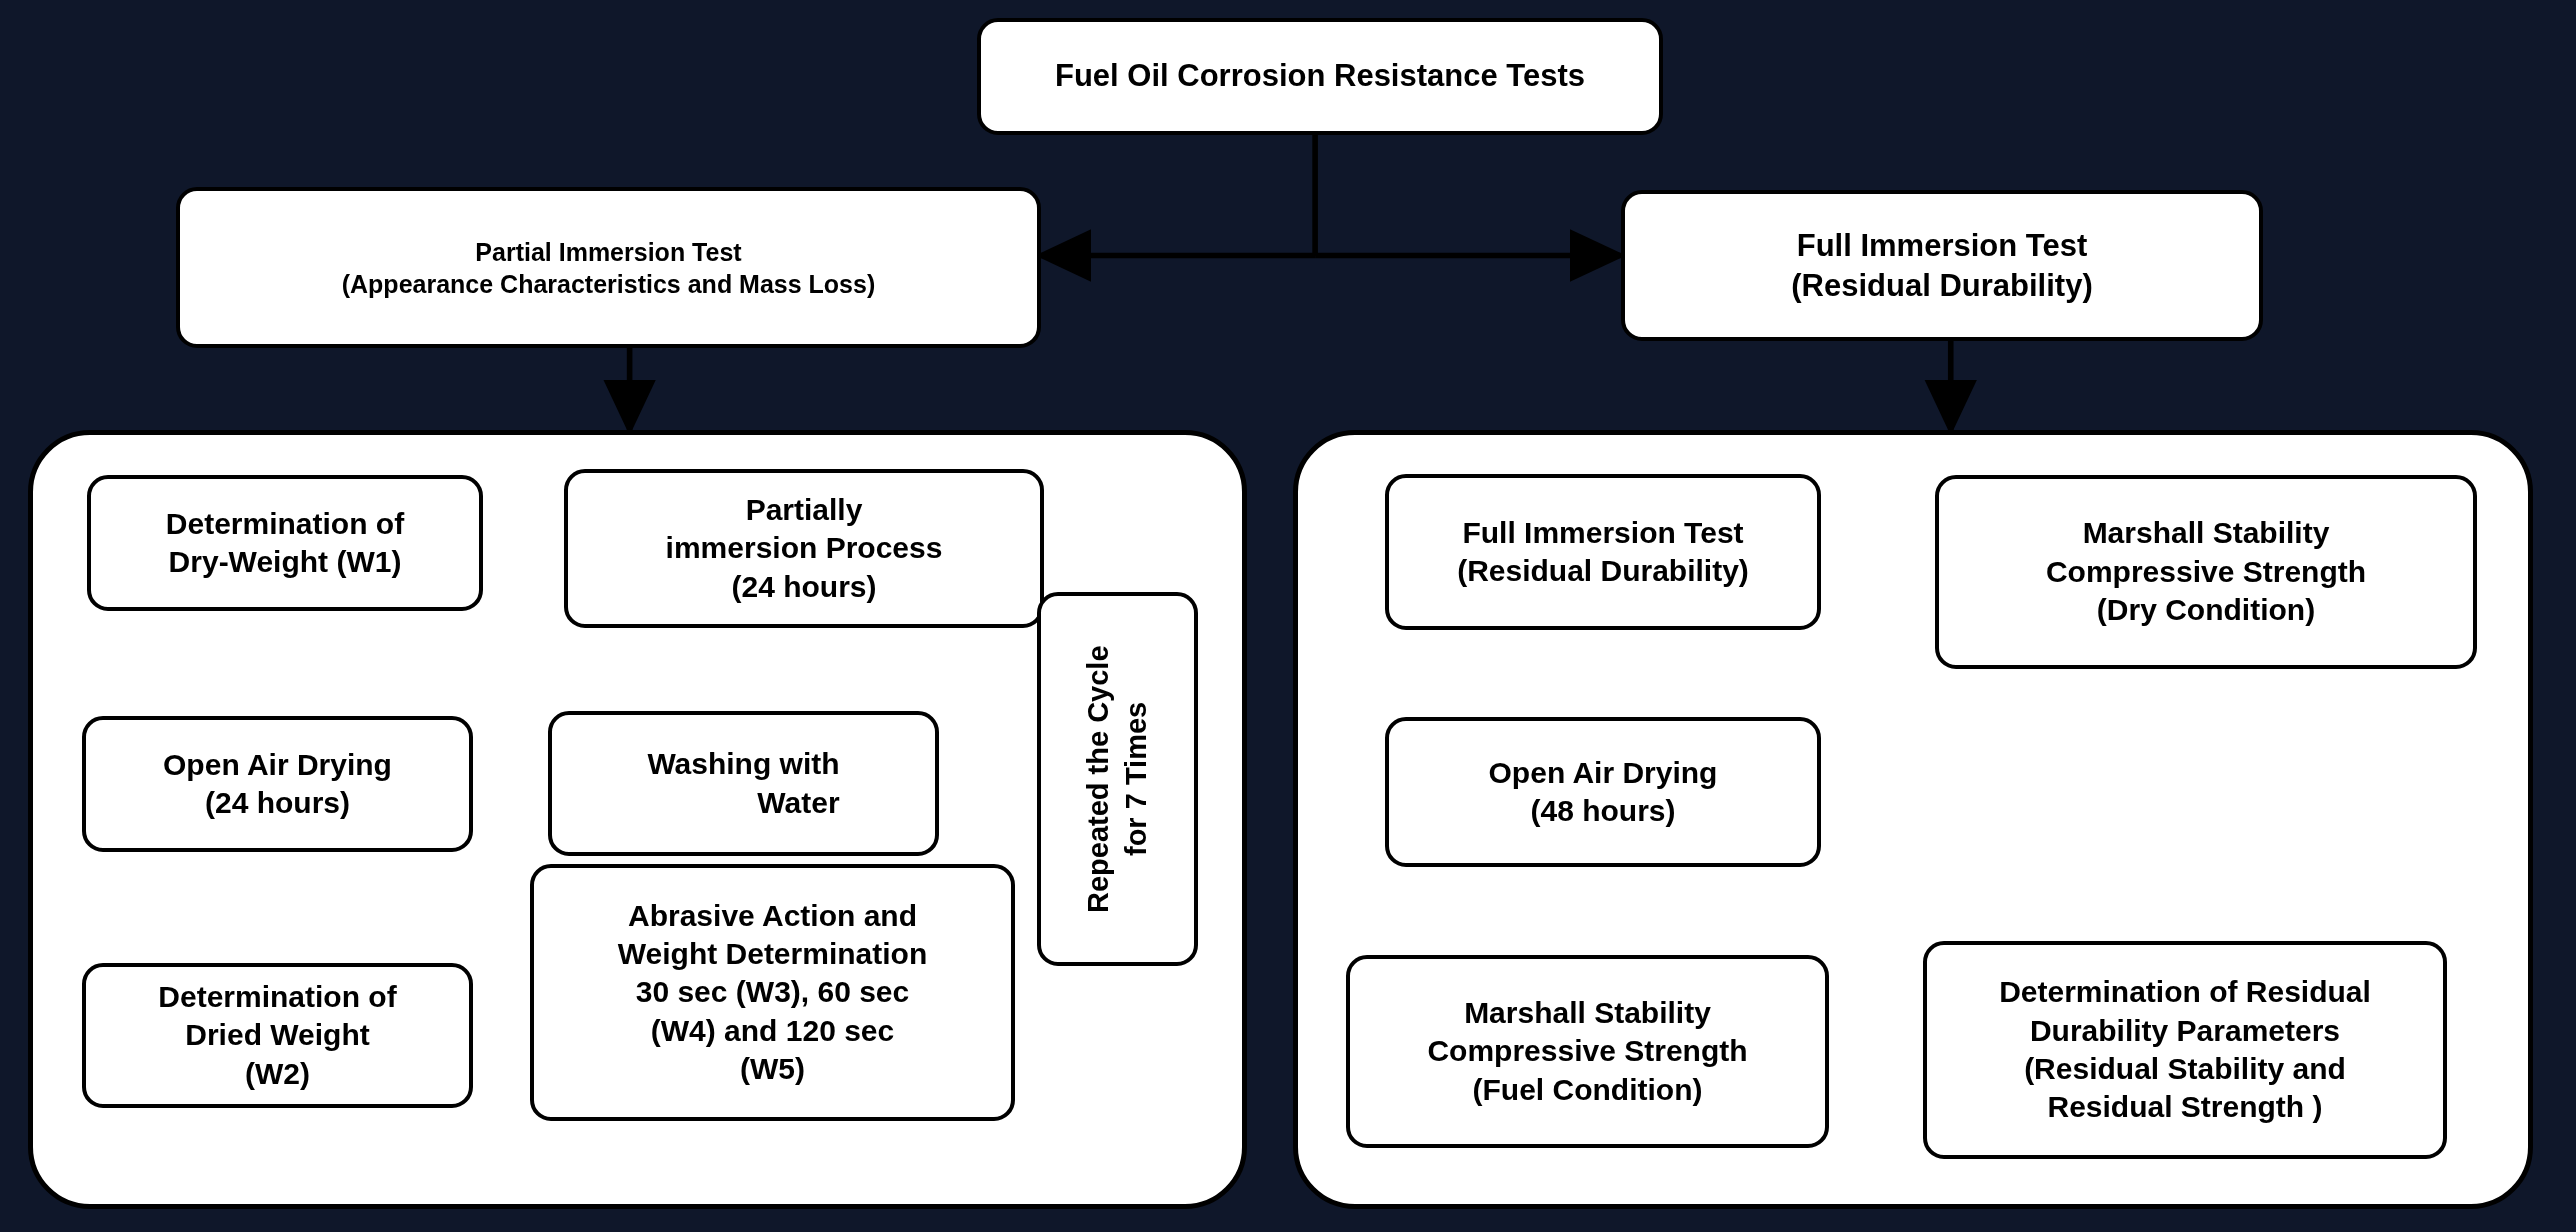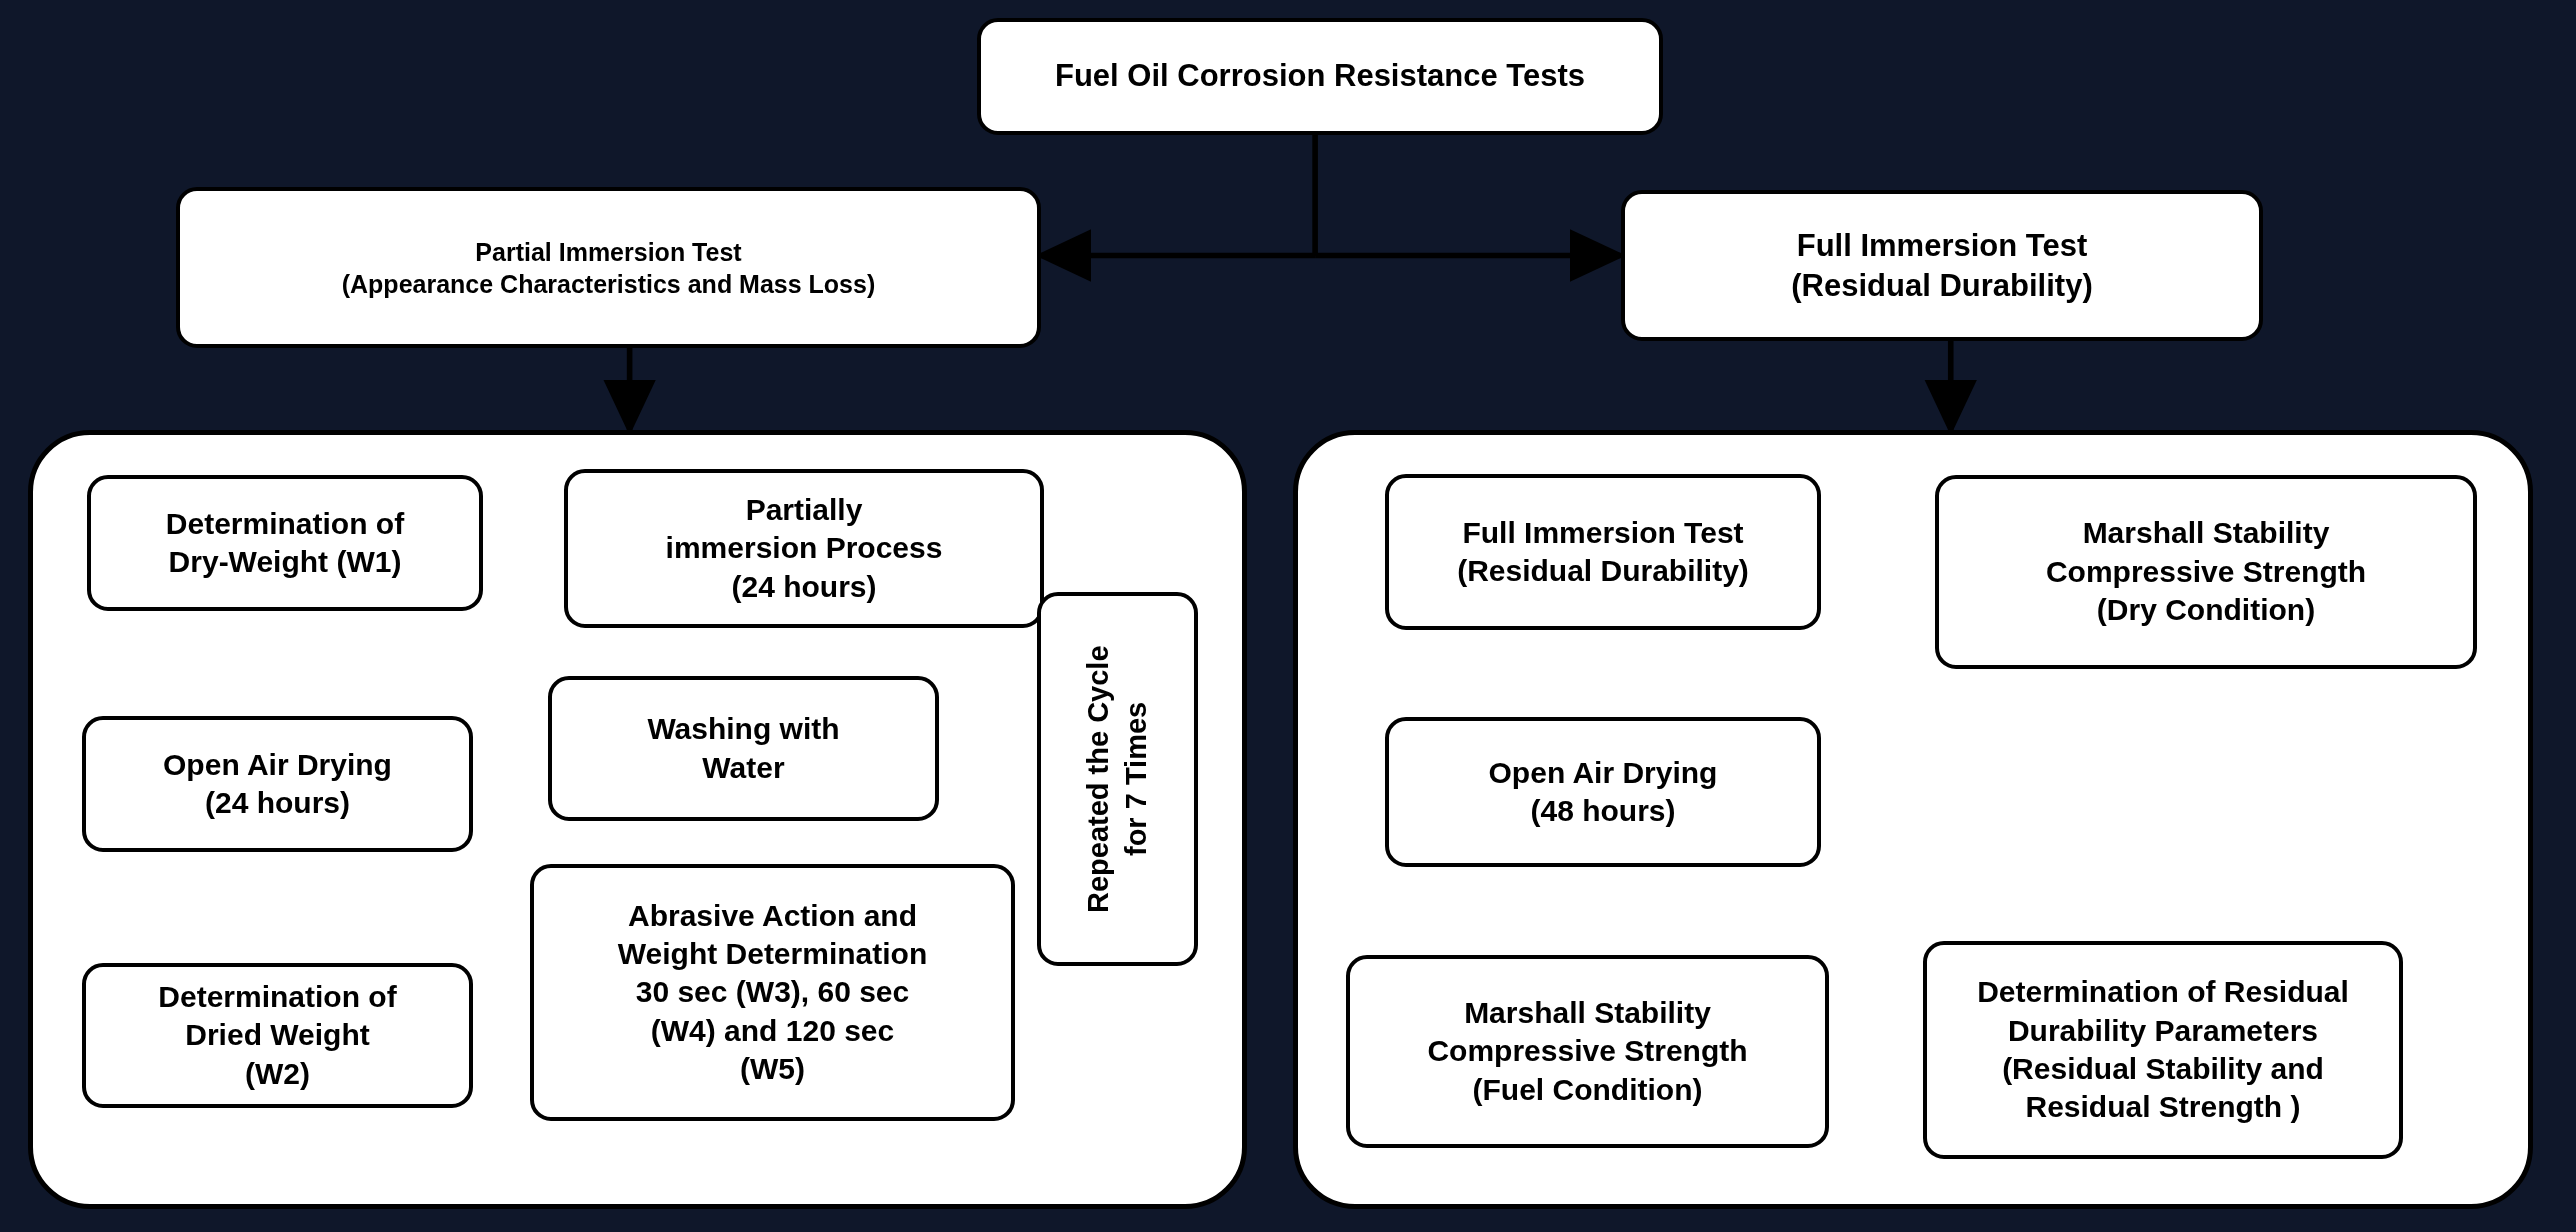--- a/index.html
+++ b/index.html
@@ -153,21 +153,21 @@
     <span>Partially
 immersion Process
 (24 hours)</span>
   </div>
 
   <div class="node" style="left:82px; top:716px; width:391px; height:136px; font-size:30px;">
     <span>Open Air Drying
 (24 hours)</span>
   </div>
 
-  <div class="node" style="left:548px; top:676px; width:391px; height:145px; font-size:30px;">
+  <div class="node" style="left:548px; top:711px; width:391px; height:145px; font-size:30px;text-align:right;">
     <span>Washing with
 Water</span>
   </div>
 
   <div class="node" style="left:82px; top:963px; width:391px; height:145px; font-size:30px;">
     <span>Determination of
 Dried Weight
 (W2)</span>
   </div>
 
@@ -201,21 +201,21 @@
     <span>Open Air Drying
 (48 hours)</span>
   </div>
 
   <div class="node" style="left:1346px; top:955px; width:483px; height:193px; font-size:30px;">
     <span>Marshall Stability
 Compressive Strength
 (Fuel Condition)</span>
   </div>
 
-  <div class="node" style="left:1923px; top:941px; width:480px; height:218px; font-size:30px;">
+  <div class="node" style="left:1923px; top:941px; width:524px; height:218px; font-size:30px;">
     <span>Determination of Residual
 Durability Parameters
 (Residual Stability and
 Residual Strength )</span>
   </div>
 
 </div>
 
 
 </body></html>

